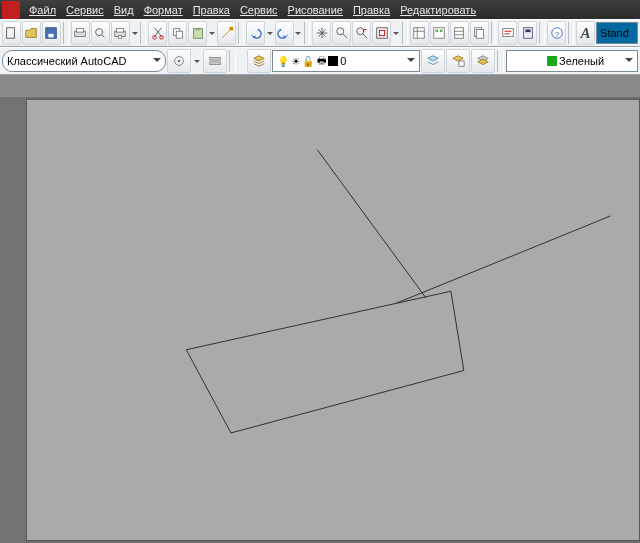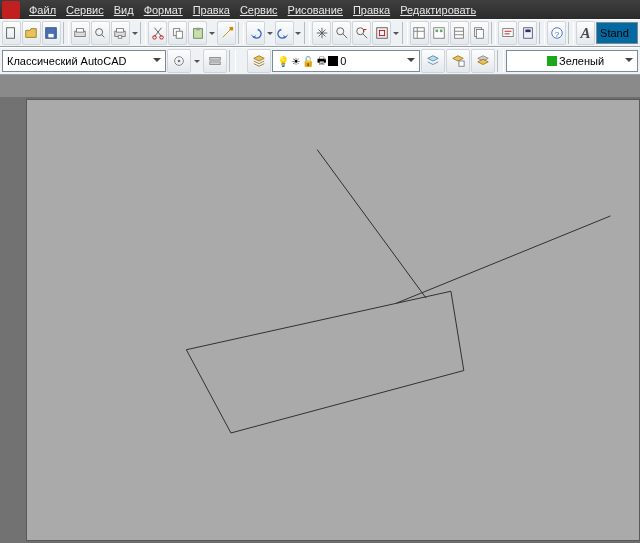--- a/index.html
+++ b/index.html
@@ -9,21 +9,21 @@
   .menu-item{color:#e8e8e8;padding:2px 5px;text-decoration:underline;cursor:default;}
   
   .toolbar{height:26px;background:#eef2f5;border-top:1px solid #fff;border-bottom:1px solid #98a0a8;display:flex;align-items:center;padding:0 2px;gap:1px;white-space:nowrap;overflow:hidden;}
   .tbtn{width:22px;height:22px;border:1px solid #cfd5da;background:linear-gradient(#fdfdfd,#e4e9ed);border-radius:2px;display:flex;align-items:center;justify-content:center;color:#4a4a4a;}
   .tbtn svg{width:14px;height:14px;}
   .sep{width:5px;height:22px;border-left:1px solid #b5bcc2;border-right:1px solid #fff;margin:0 1px;}
   .dd-arrow{width:10px;height:22px;display:flex;align-items:center;justify-content:center;}
   .dd-arrow::after{content:"";border:3px solid transparent;border-top-color:#555;margin-top:3px;}
   .combo{height:20px;background:#fff;border:1px solid #7a8a99;display:flex;align-items:center;padding:0 18px 0 4px;position:relative;min-width:0;}
   .combo::after{content:"";position:absolute;right:4px;top:7px;border:4px solid transparent;border-top-color:#444;}
-  .combo-wide1{width:140px;}
+  .combo-wide1{width:140px;border-radius:10px;}
   .combo-wide2{flex:1;min-width:100px;}
   .combo-wide3{width:72px;padding-left:40px;}
   .lay-icons{display:flex;align-items:center;gap:2px;font-size:10px;}
   .lay-icons span{display:inline-block;}
   .blackbox{width:10px;height:10px;background:#000;margin-right:2px;}
   .greenbox{width:10px;height:10px;background:#1aa81a;margin-right:2px;}
   .styleA{font-family:"Times New Roman",serif;font-style:italic;font-size:15px;font-weight:bold;}
   .txtfield{flex:0 0 34px;height:20px;background:#0369a1;border:1px solid #7a8a99;padding:0 3px;display:flex;align-items:center;overflow:hidden;}
   
   .workarea{position:absolute;left:0;right:0;top:97px;bottom:0;background:#6d6d6d;display:flex;}

